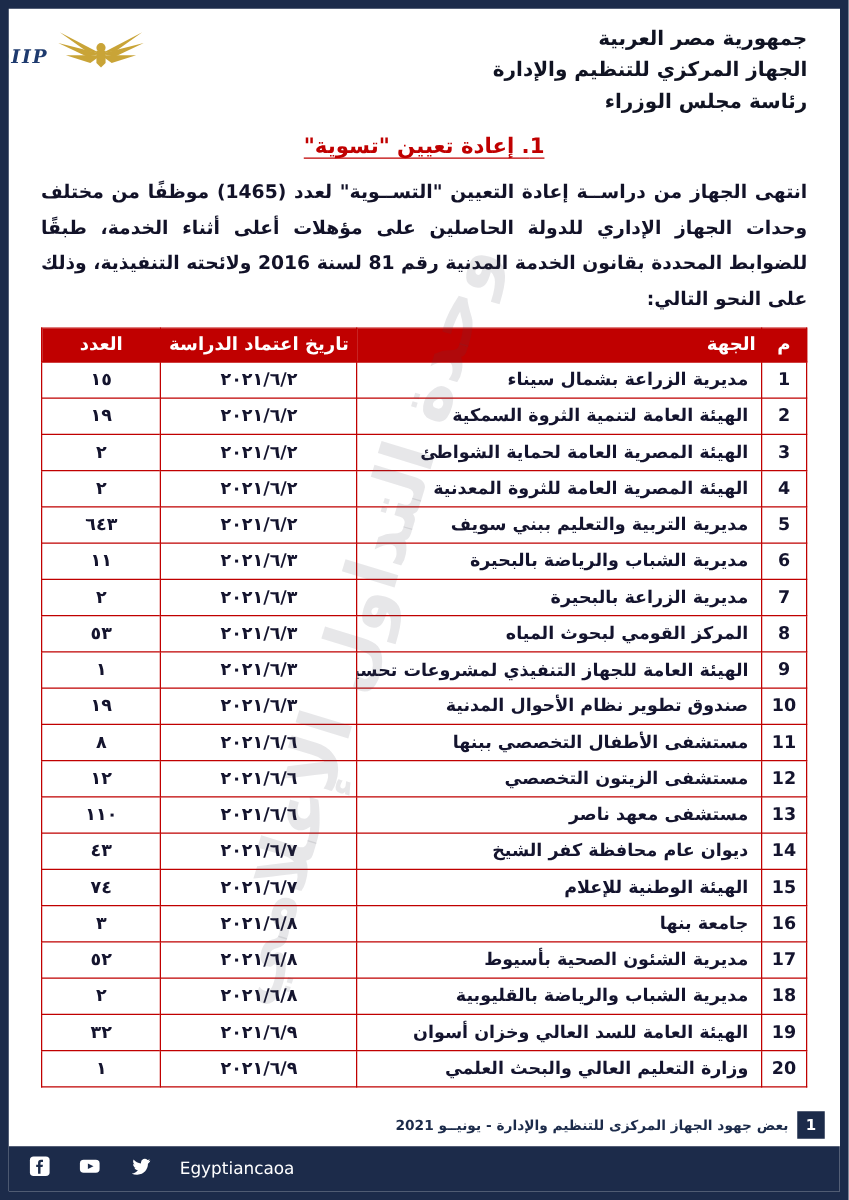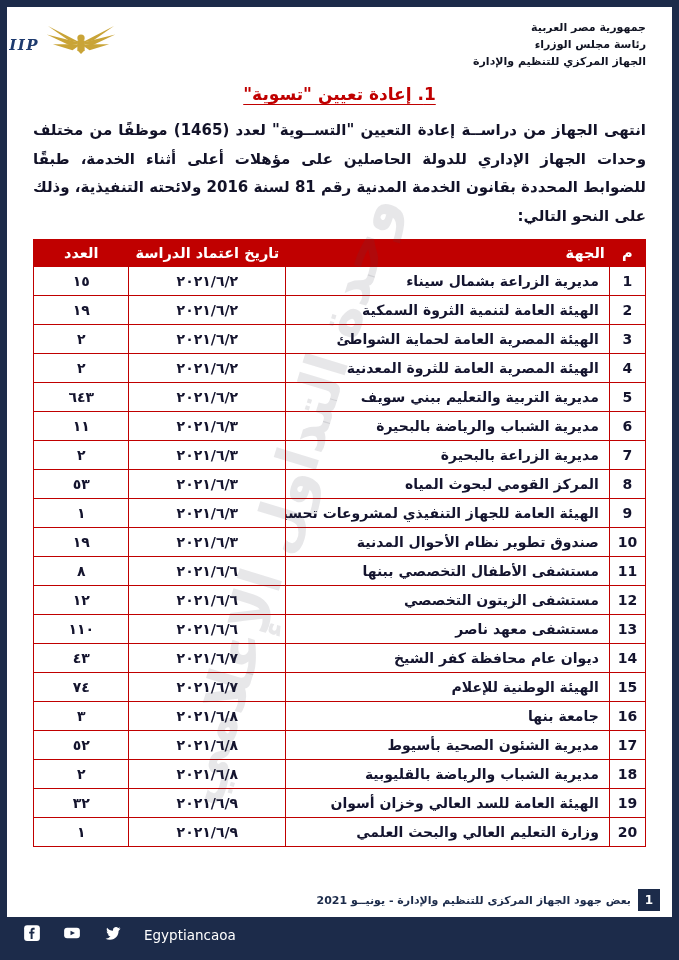--- a/index.html
+++ b/index.html
@@ -4,21 +4,21 @@
 <style>
   * { margin:0; padding:0; box-sizing:border-box; }
   html,body { background:#ffffff; }
   body { font-family:"DejaVu Sans", sans-serif; }
   .page { width:679px; height:960px; margin:0 auto; background:#fff;
           border:7px solid #1c2b4a; position:relative; overflow:hidden; direction:rtl; }
   .content { padding:12px 26px 0; position:relative; }
 
   
   .masthead { display:flex; justify-content:space-between; align-items:flex-start; }
-  .gov-lines { text-align:right; font-weight:700; font-size:11px; line-height:1.55; color:#101322; }
+  .gov-lines { text-align:right; font-weight:700; font-size:16px; line-height:1.55; color:#101322; }
   .logo { width:88px; display:flex; flex-direction:row; align-items:center; gap:2px; padding-top:2px; }
   .logo-acronym { color:#1e3a6e; font-family:"DejaVu Serif", serif; font-style:italic;
                   font-weight:700; font-size:15px; letter-spacing:1.5px; line-height:1; }
   .logo-ribbon { background:#14532d; color:#d8b64a; font-size:6.5px; line-height:1.6;
                  padding:1px 7px; border-radius:7px; white-space:nowrap; }
 
   
   .doc-title { text-align:center; color:#c00000; font-size:17px; font-weight:700;
                margin-top:14px; text-decoration:underline; text-underline-offset:4px; }
   .intro { margin-top:12px; font-size:15px; font-weight:700; color:#121228;
@@ -59,22 +59,22 @@
 </style>
 </head>
 <body>
 
 <div class="page">
   <div class="content">
 
     <div class="masthead">
       <div class="gov-lines">
         <div>جمهورية مصر العربية</div>
+        <div>الجهاز المركزي للتنظيم والإدارة</div>
         <div>رئاسة مجلس الوزراء</div>
-        <div>الجهاز المركزي للتنظيم والإدارة</div>
       </div>
       <div class="logo">
         <span>
           <svg viewBox="0 0 120 72" width="80" height="44" aria-hidden="true">
             <g fill="#c9a437">
               <path d="M60 36 L6 8 L40 32 Z"></path>
               <path d="M60 36 L4 22 L42 40 Z"></path>
               <path d="M60 38 L14 38 L46 48 Z"></path>
               <path d="M60 36 L114 8 L80 32 Z"></path>
               <path d="M60 36 L116 22 L78 40 Z"></path>

